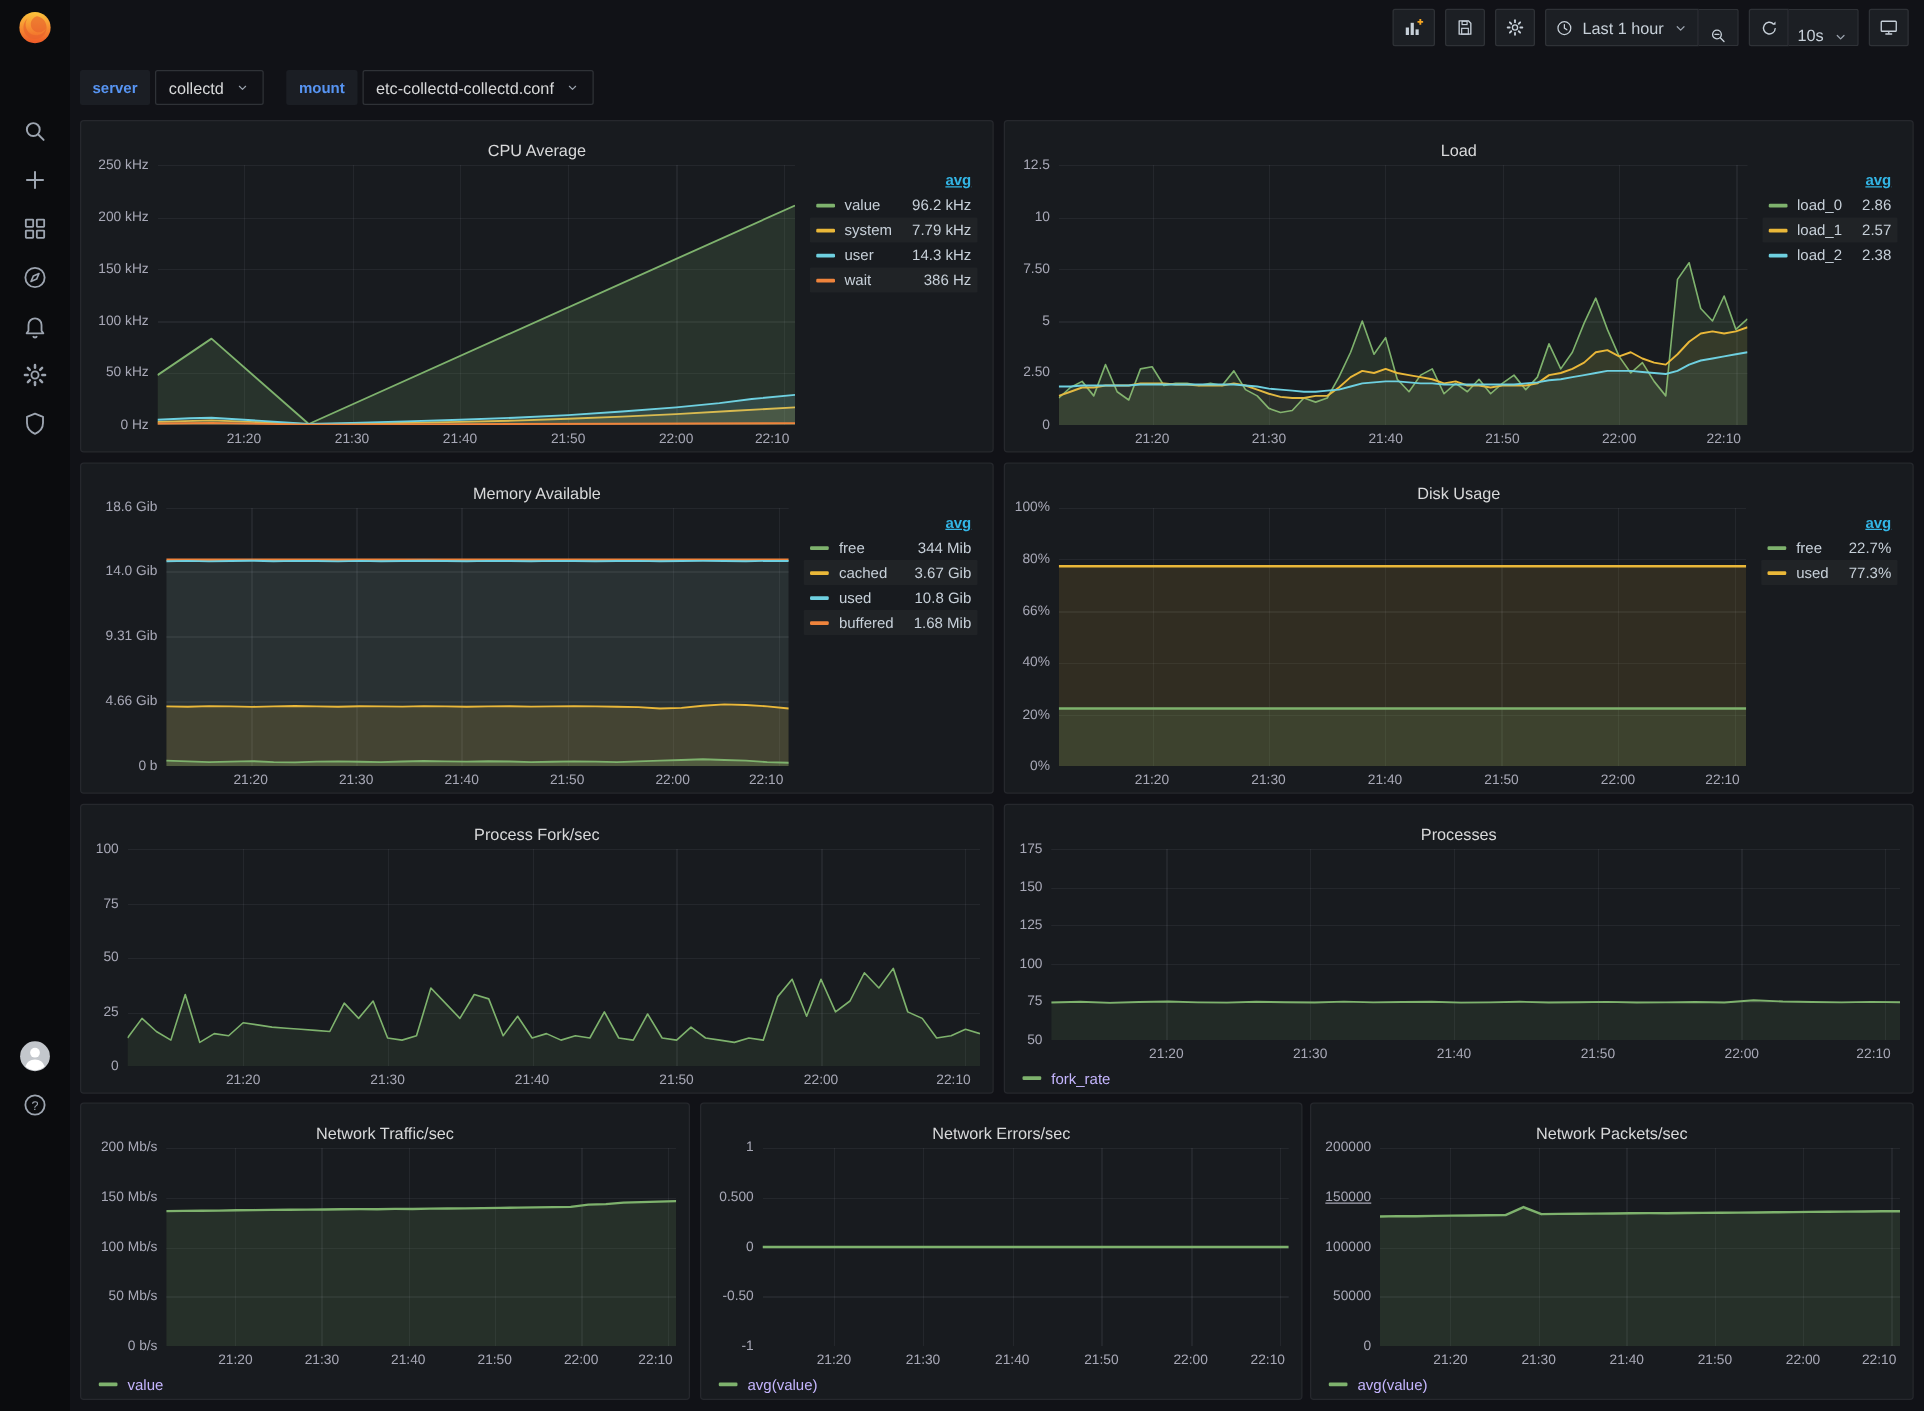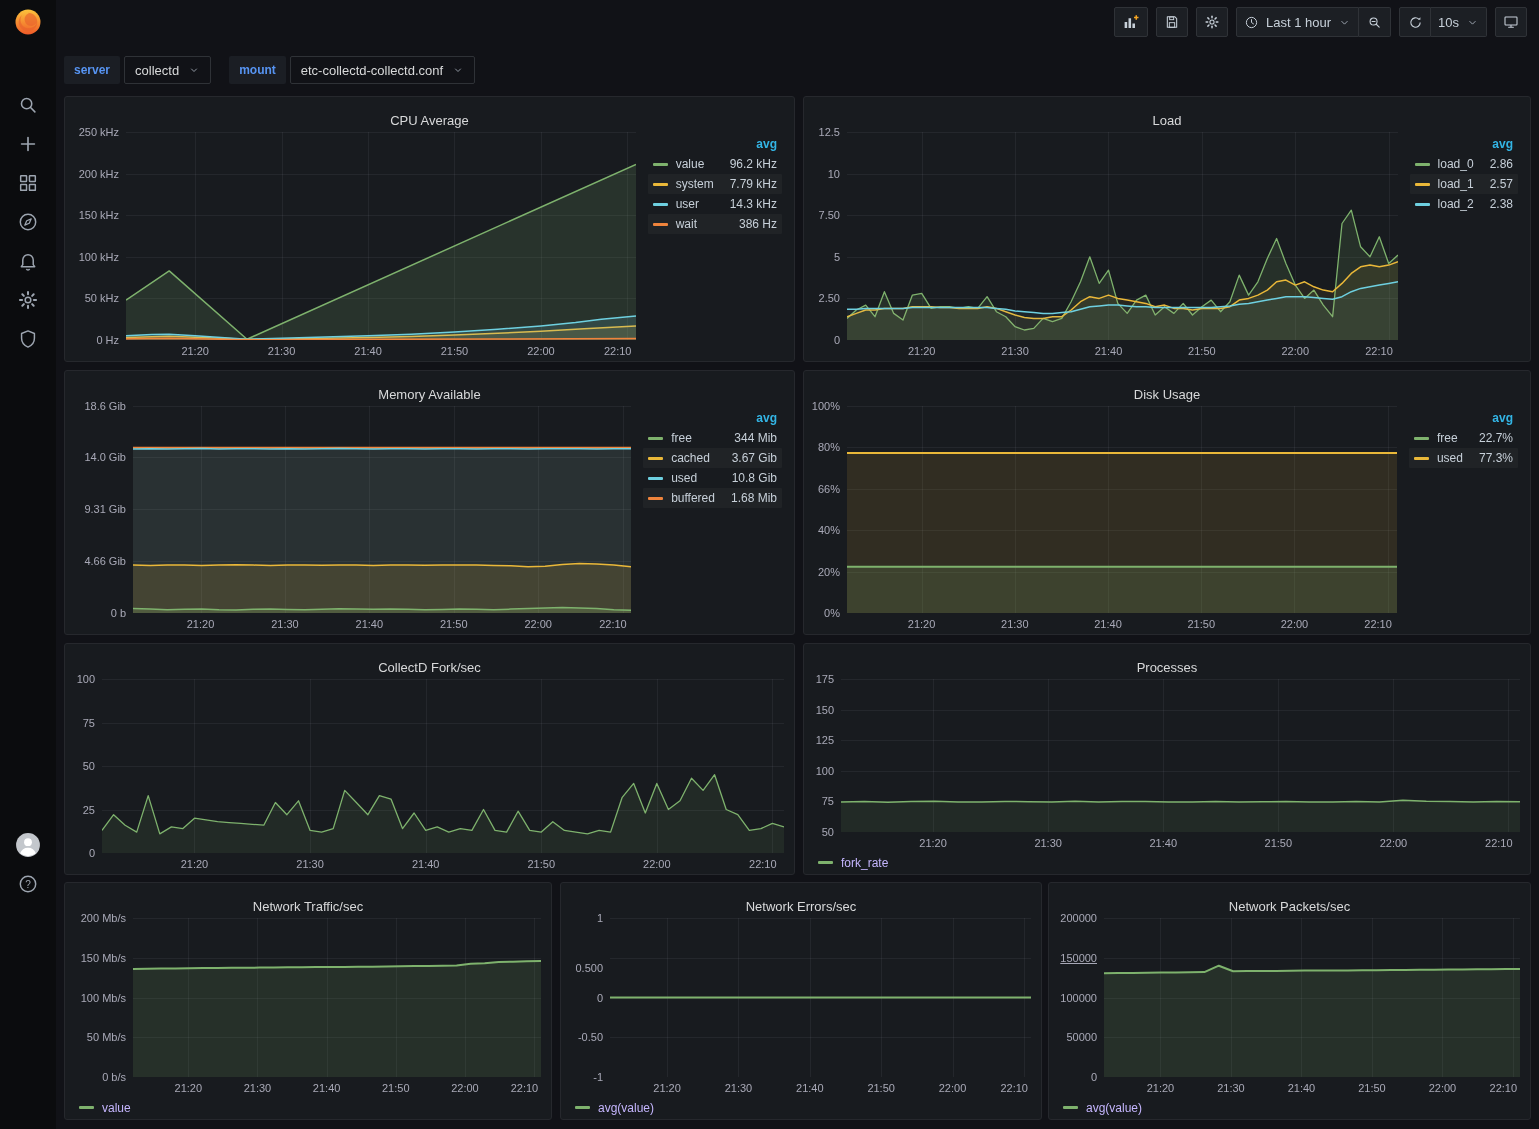--- a/index.html
+++ b/index.html
@@ -24,21 +24,21 @@
   .crumb-sep { color:#6e7077; font-size:14px; }
   .crumb-title { font-size:14px; color:#d8d9da; cursor:pointer; }
   .title-ic { margin-left:6px; cursor:pointer; color:#aab2bb; }
   .toolbar { margin-left:auto; display:flex; gap:8px; align-items:center; }
   .tbtn {
     height:30px; min-width:32px; padding:0 7px; display:flex; align-items:center; justify-content:center; gap:7px;
     background:#1c1f24; border:1px solid #2f3237; border-radius:2px; color:#c7d0d9; font-size:13px; cursor:pointer;
     white-space:nowrap;
   }
   .tgroup { display:flex; }
-  .tgroup .tbtn + .tbtn { border-left:none; border-top-left-radius:0; border-bottom-left-radius:0; }
+  .tgroup .tbtn + .tbtn { border-left:none; border-top-left-radius:0; border-bottom-left-radius:0;align-items:flex-end; }
   .tgroup .tbtn:first-child { border-top-right-radius:0; border-bottom-right-radius:0; }
 
   
   .submenu { position:absolute; left:64px; top:56px; display:flex; gap:18px; }
   .var { display:flex; gap:4px; align-items:center; }
   .var-label {
     height:28px; display:flex; align-items:center; padding:0 10px;
     background:#1b1e24; color:#5794f2; font-size:12px; font-weight:bold; border-radius:2px; cursor:default;
   }
   .var-value {
@@ -58,21 +58,21 @@
   .plot-col { flex:1; display:flex; flex-direction:column; padding:9px 10px 1px 6px; min-width:0; min-height:0; }
   .plot-row { flex:1; display:flex; min-height:0; }
   .y-axis { position:relative; flex:none; }
   .ylab { position:absolute; right:7px; transform:translateY(-50%); font-size:11px; color:rgba(204,204,220,0.80); white-space:nowrap; }
   .plot-area { flex:1; position:relative; min-width:0; cursor:crosshair; }
   .plot-area svg { position:absolute; left:0; top:0; }
   .x-axis { position:relative; height:20px; flex:none; }
   .xlab { position:absolute; top:5px; transform:translateX(-50%); font-size:11px; color:rgba(204,204,220,0.80); white-space:nowrap; }
 
   .side-legend { flex:none; align-self:flex-start; padding:13px 12px 0 2px; font-size:12px; }
-  .lhead { display:flex; justify-content:flex-end; padding:1px 5px 3px; color:#33b5e5; font-weight:bold; }
+  .lhead { display:flex; justify-content:flex-end; padding:1px 5px 3px; color:#33b5e5; font-weight:bold;text-decoration:underline; }
   .lrow { display:flex; align-items:center; padding:3px 5px; cursor:pointer; border-radius:1px; }
   .lrow:nth-child(2n+1) { background:rgba(255,255,255,0.035); }
   .ldash { width:15px; height:3px; border-radius:1px; margin-right:8px; flex:none; }
   .lname { margin-right:16px; color:#c7d0d9; }
   .lval { margin-left:auto; color:#c7d0d9; text-align:right; }
 
   .bottom-legend { flex:none; height:21px; display:flex; align-items:center; gap:20px; padding-left:8px; font-size:12px; color:#c4b5fd; }
   .bl-item { display:flex; align-items:center; gap:8px; cursor:pointer; }
 </style>
 </head>
@@ -580,21 +580,21 @@
         </div>
         <div class="lrow">
           <div class="ldash" style="background: rgb(234, 184, 57);"></div>
           <div class="lname">used</div>
           <div class="lval">77.3%</div>
         </div>
       </div>
     </div>
 </section>
 <section class="panel" style="left:64px;top:643px;width:731px;height:232px">
-  <h2 class="panel-title">CollectD Fork/sec</h2>
+  <h2 class="panel-title">Process Fork/sec</h2>
     <div class="panel-body col">
       <div class="plot-col">
         <div class="plot-row">
           <div class="y-axis" style="width: 31px;">
             <div class="ylab" style="top: 174px;">0</div>
             <div class="ylab" style="top: 130.5px;">25</div>
             <div class="ylab" style="top: 87px;">50</div>
             <div class="ylab" style="top: 43.5px;">75</div>
             <div class="ylab" style="top: 0px;">100</div>
           </div>
@@ -725,21 +725,21 @@
 </section>
 <section class="panel" style="left:560px;top:882px;width:482px;height:238px">
   <h2 class="panel-title">Network Errors/sec</h2>
     <div class="panel-body col">
       <div class="plot-col">
         <div class="plot-row">
           <div class="y-axis" style="width: 43px;">
             <div class="ylab" style="top: 159px;">-1</div>
             <div class="ylab" style="top: 119.25px;">-0.50</div>
             <div class="ylab" style="top: 79.5px;">0</div>
-            <div class="ylab" style="top: 39.75px; margin-top: 10px;">0.500</div>
+            <div class="ylab" style="top: 39.75px;">0.500</div>
             <div class="ylab" style="top: 0px;">1</div>
           </div>
           <div class="plot-area">
             <svg width="421" height="159">
               <line x1="0" x2="421" y1="159.5" y2="159.5" stroke="rgba(204,204,220,0.07)" shape-rendering="crispEdges"></line>
               <line x1="0" x2="421" y1="119.5" y2="119.5" stroke="rgba(204,204,220,0.07)" shape-rendering="crispEdges"></line>
               <line x1="0" x2="421" y1="80.5" y2="80.5" stroke="rgba(204,204,220,0.07)" shape-rendering="crispEdges"></line>
               <line x1="0" x2="421" y1="40.5" y2="40.5" stroke="rgba(204,204,220,0.07)" shape-rendering="crispEdges"></line>
               <line x1="0" x2="421" y1="0.5" y2="0.5" stroke="rgba(204,204,220,0.07)" shape-rendering="crispEdges"></line>
               <line x1="57.5" x2="57.5" y1="0" y2="159" stroke="rgba(204,204,220,0.07)" shape-rendering="crispEdges"></line>

